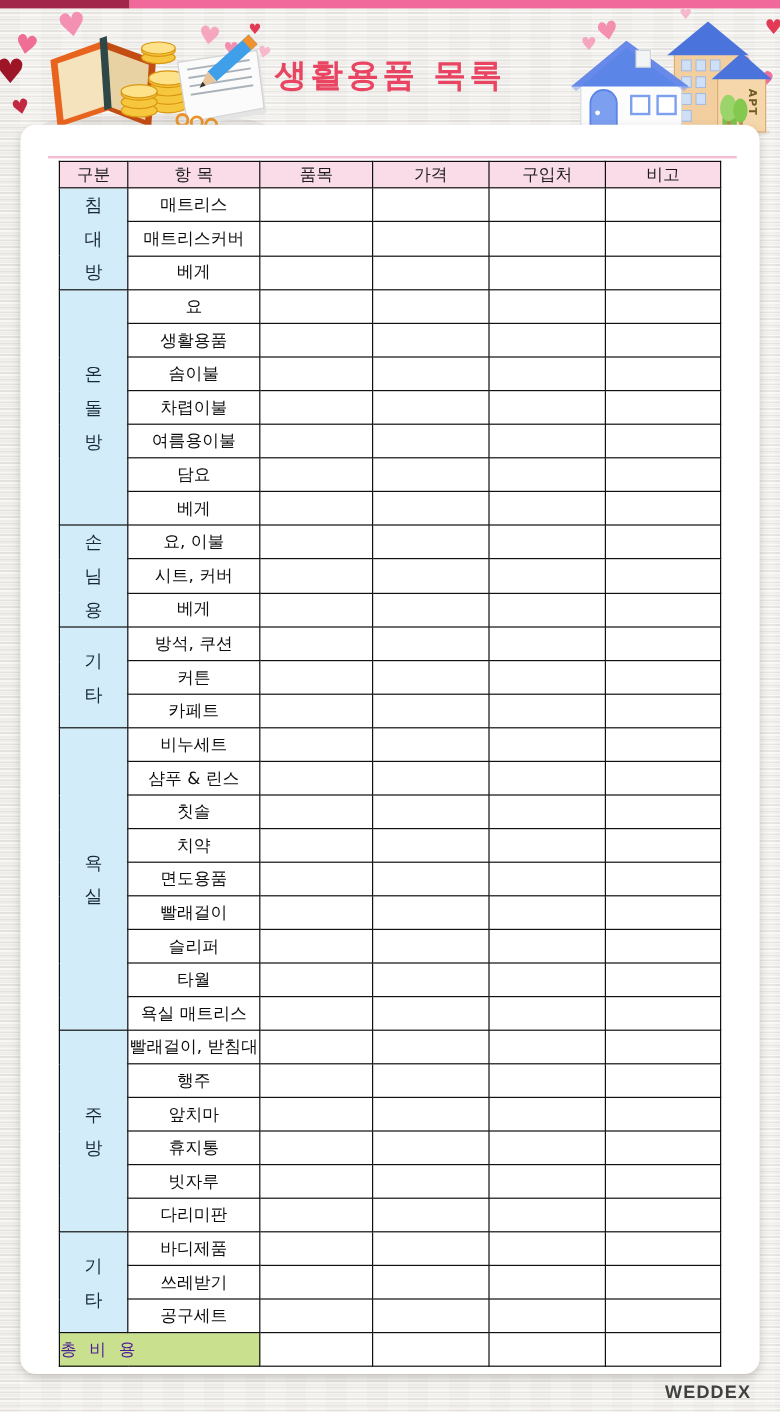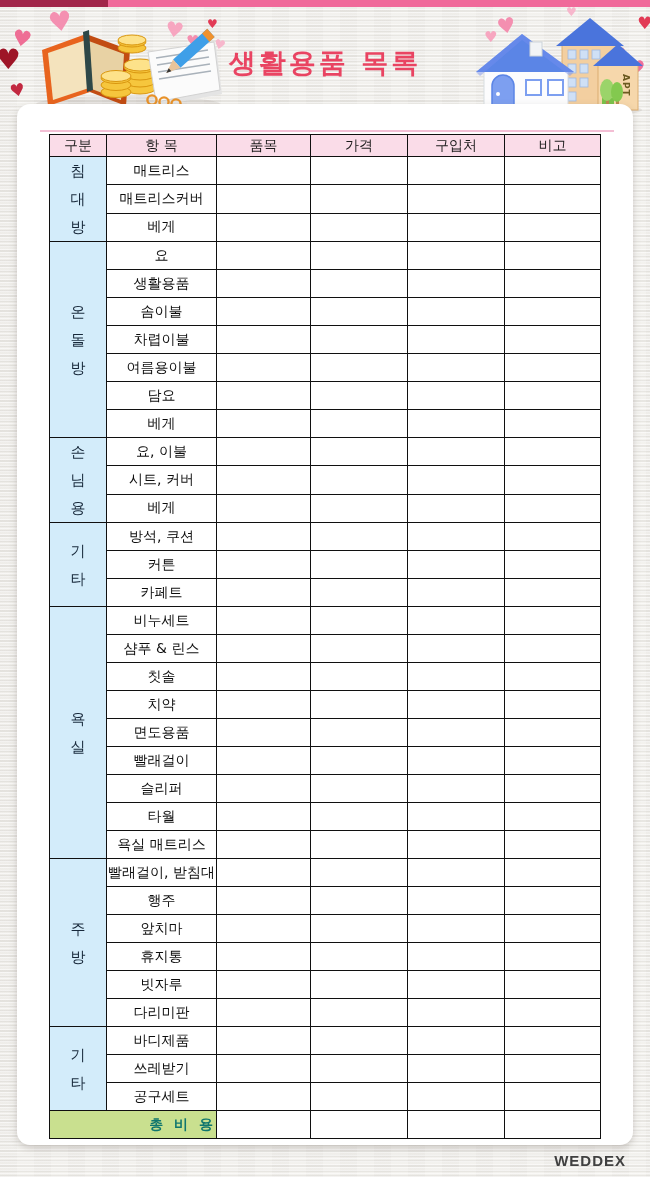--- a/index.html
+++ b/index.html
@@ -63,22 +63,22 @@
   table.main th{
     height:21px;background:#fadce8;font-weight:normal;
     text-align:center;font-size:14px;color:#1a1a1a;
   }
   table.main tbody tr{height:28px;}
   td.cat{background:#d3ecfa;text-align:center;vertical-align:middle;color:#17283a;font-size:15px;}
   td.cat .catch{height:28px;line-height:28px;}
   td.item{text-align:center;padding-left:5px;vertical-align:middle;color:#0d0d0d;}
   td.blank{background:#ffffff;}
   td.total{
-    background:#c9e08f;text-align:right;vertical-align:middle;
-    letter-spacing:3px;color:#0f766e;font-size:14px;font-weight:bold;
+    background:#c9e08f;text-align:left;vertical-align:middle;
+    letter-spacing:3px;color:#4c1d95;font-size:14px;
   }
   
   .brand{
     position:absolute;right:24px;top:1152px;
     font-size:15px;font-weight:bold;color:#404040;letter-spacing:1px;
     font-family:"Liberation Sans","DejaVu Sans",sans-serif;
   }
 </style>
 </head>
 <body>

